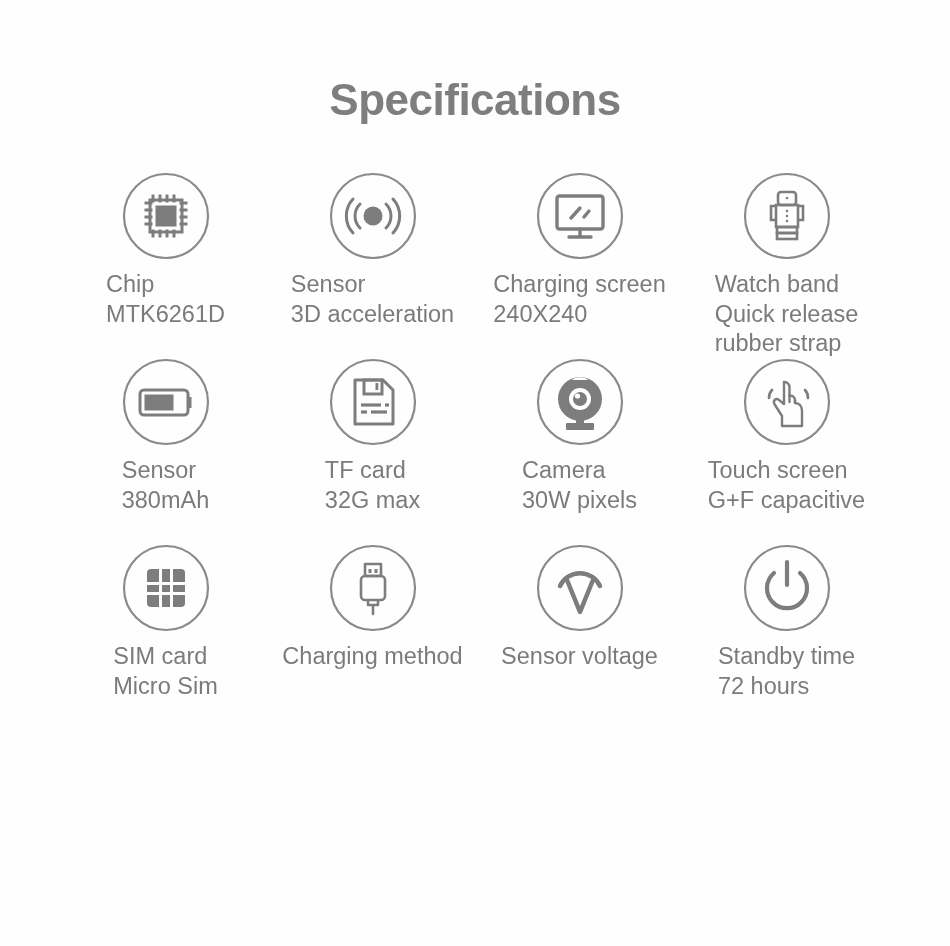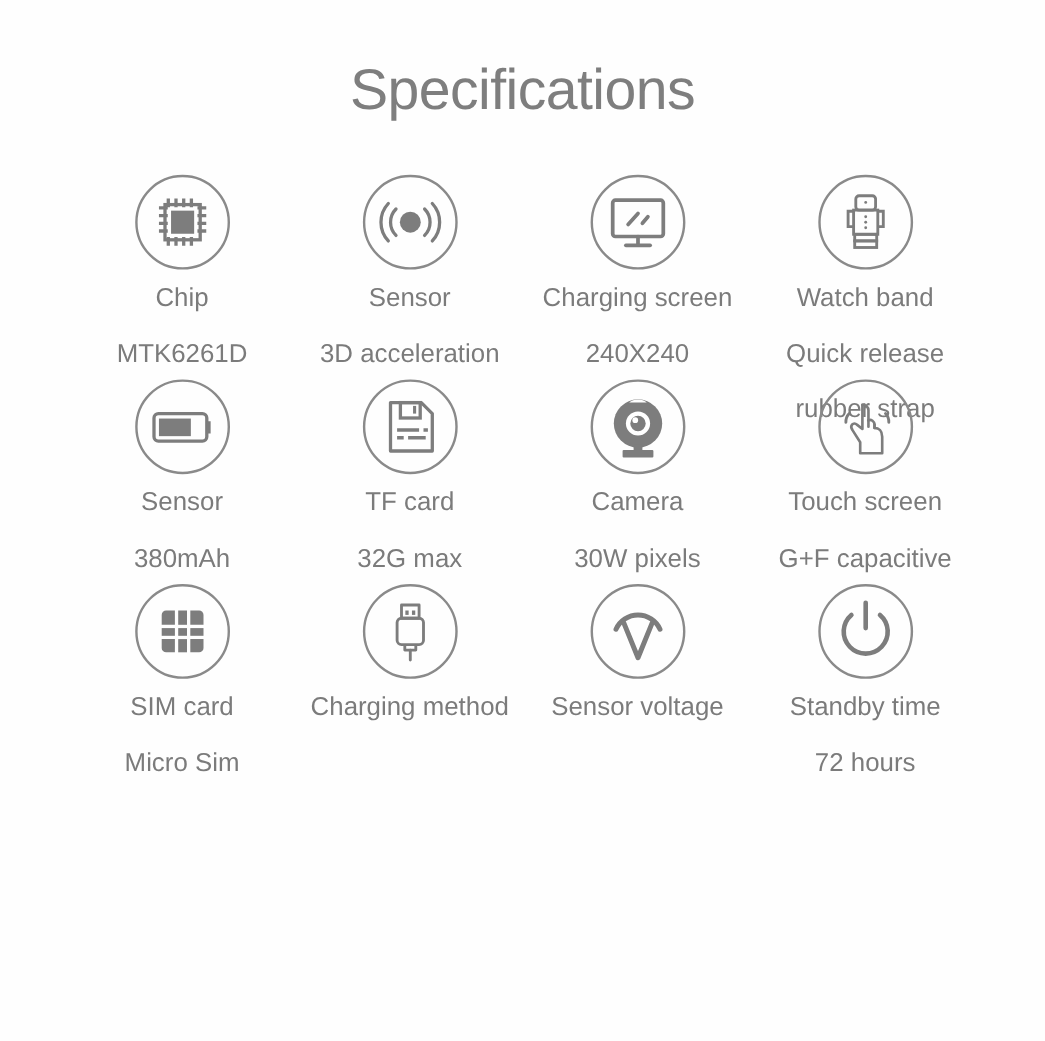--- a/index.html
+++ b/index.html
@@ -15,26 +15,26 @@
     overflow: hidden;
   }
   .page {
     position: relative;
     width: 950px;
     height: 946px;
     background: #fefefe;
   }
   .title {
     text-align: center;
-    font-size: 52px;
-    font-weight: 400;
+    font-size: 44px;
+    font-weight: 700;
     color: #7e7e7e;
     letter-spacing: -0.5px;
     margin: 0;
-    padding-top: 56px;
+    padding-top: 78px;
     line-height: 1.0;
     font-family: "Liberation Sans", sans-serif;
   }
   .grid {
     margin-top: 48px;
     padding: 0 60px 0 62px;
     display: grid;
     grid-template-columns: repeat(4, 1fr);
     grid-row-gap: 0px;
     grid-column-gap: 0px;
@@ -51,30 +51,28 @@
     display: block;
     position: relative;
   }
   .icon-wrap svg {
     display: block;
     width: 92px;
     height: 92px;
   }
   .labels {
     margin-top: 8px;
-    text-align: center;
     font-size: 23.5px;
     line-height: 1.26;
     color: #7b7b7b;
     font-family: "Liberation Sans", sans-serif;
     white-space: nowrap;
   }
   .labels .l2, .labels .l3 {
     display: block;
-    margin-top: 21px;
   }
 </style>
 </head>
 <body>
 
 <div class="page">
 
   <h1 class="title">Specifications</h1>
 
   <div class="grid">

